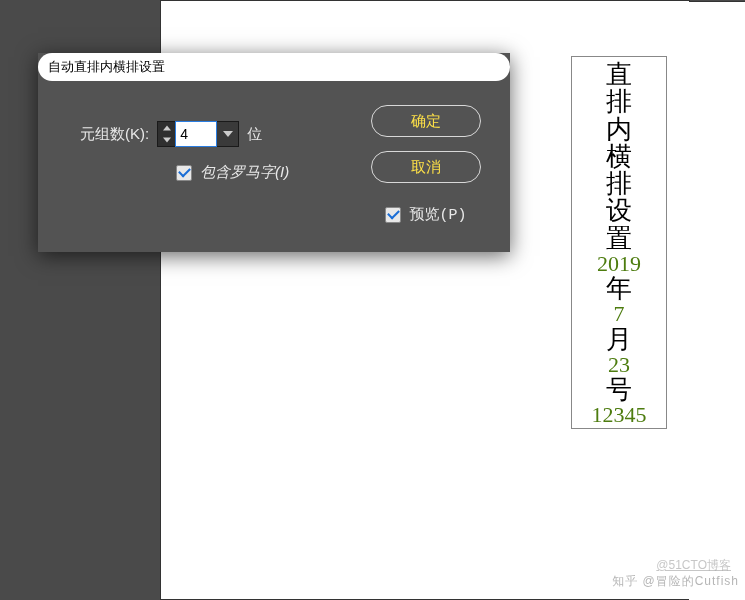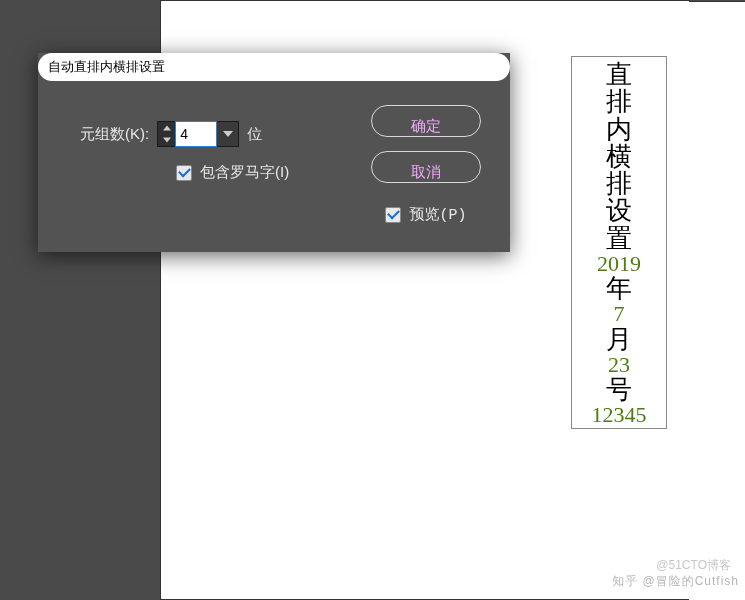--- a/index.html
+++ b/index.html
@@ -131,20 +131,21 @@
       justify-content: center;
       cursor: pointer;
     }
     .spinner-drop svg { width: 10px; height: 6px; }
     .checkbox-row {
       display: flex;
       align-items: center;
       gap: 8px;
       font-size: 15px;
       padding-left: 96px;
+      font-style: italic;
     }
     .checkbox {
       width: 16px;
       height: 16px;
       border: 1px solid #888;
       border-radius: 2px;
       background: #e8e8e8;
       display: flex;
       align-items: center;
       justify-content: center;
@@ -165,24 +166,24 @@
       align-items: center;
       gap: 14px;
       padding-top: 6px;
     }
     .pill-btn {
       width: 110px;
       height: 32px;
       border: 1.5px solid #d8d8d8;
       border-radius: 16px;
       background: transparent;
-      color: #f0abfc;
-      font-size: 15px;
-      display: flex;
-      align-items: flex-end;
+      color: #fde047;
+      font-size: 15px;
+      display: flex;
+      align-items: center;
       justify-content: center;
       cursor: pointer;
     }
     .preview-row {
       display: flex;
       align-items: center;
       gap: 8px;
       margin-top: 8px;
       font-size: 15px;
       font-family: Liberation Mono, monospace;
@@ -196,20 +197,21 @@
       letter-spacing: 1px;
       pointer-events: none;
     }
     .watermark2 {
       position: absolute;
       right: 14px;
       bottom: 26px;
       color: rgba(120,120,120,0.42);
       font-size: 12px;
       pointer-events: none;
+      text-decoration: underline;
     }
   </style>
 </head>
 <body>
 
 <div class="document-page">
   <div class="vertical-text-col">
     <span class="vchar">直</span>
     <span class="vchar">排</span>
     <span class="vchar">内</span>

